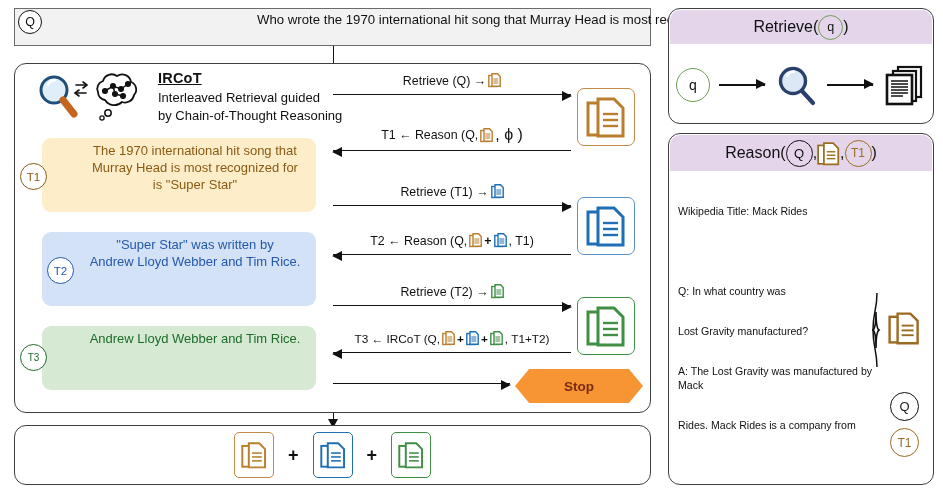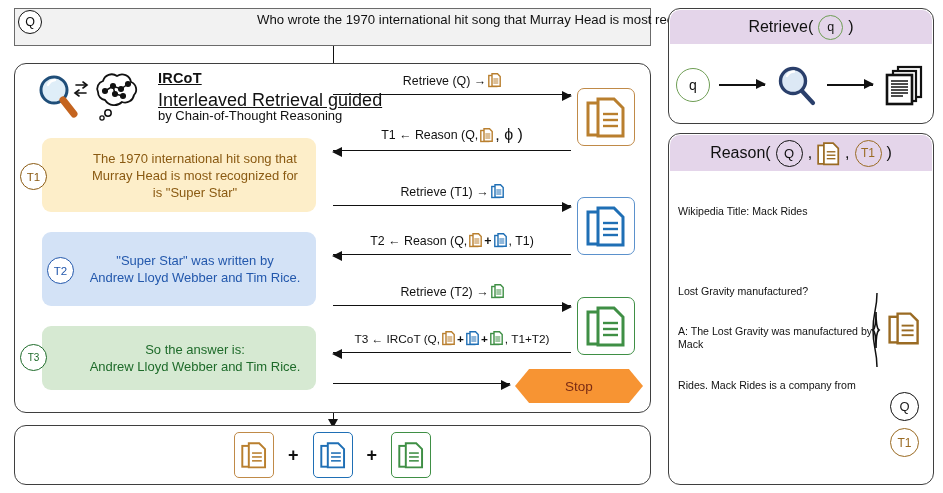--- a/index.html
+++ b/index.html
@@ -34,27 +34,27 @@
   }
   #q-circle{left:18px;top:10px;width:24px;height:24px;border:1.8px solid #111;color:#111;}
 
   
   #main-panel{left:14px;top:63px;width:637px;height:350px;}
 
   
   #ircot-logo{left:36px;top:70px;width:112px;height:56px;}
   #ircot-title{position:absolute;left:158px;top:70px;font-size:14.5px;font-weight:bold;
     text-decoration:underline;color:#111;letter-spacing:.2px;}
-  #ircot-sub1{position:absolute;left:158px;top:90px;font-size:18px;color:#111;text-decoration:underline;}
+  #ircot-sub1{position:absolute;left:158px;top:90px;font-size:13px;color:#111;}
   #ircot-sub2{position:absolute;left:158px;top:108px;font-size:13px;color:#111;}
 
   
   .tbox{
     position:absolute;border-radius:9px;box-sizing:border-box;
-    display:flex;align-items:center;justify-content:center;text-align:center;
+    display:flex;justify-content:center;text-align:center;
     font-size:13px;line-height:17px;padding:4px 14px 4px 46px;
   }
   #tbox1{left:42px;top:138px;width:274px;height:74px;background:#fdeec9;color:#8a5a12;}
   #tbox2{left:42px;top:232px;width:274px;height:74px;background:#d3e2f6;color:#2358ac;}
   #tbox3{left:42px;top:326px;width:274px;height:64px;background:#d6e9d2;color:#1e6b2a;}
 
   #t1-circle{left:20px;top:163px;width:27px;height:27px;border:1.8px solid #8a5a12;color:#8a5a12;font-size:11.5px;}
   #t2-circle{left:20px;top:257px;width:27px;height:27px;border:1.8px solid #2358ac;color:#2358ac;font-size:11.5px;margin-left:27px;}
   #t3-circle{left:20px;top:344px;width:27px;height:27px;border:1.8px solid #1e6b2a;color:#1e6b2a;font-size:10px;}
 
@@ -77,21 +77,21 @@
     display:flex;align-items:center;justify-content:center;background:#fff;
   }
   #docbox1{left:577px;top:88px;border:1.5px solid #c08a48;}
   #docbox2{left:577px;top:197px;border:1.5px solid #5b91cc;}
   #docbox3{left:577px;top:297px;border:1.5px solid #3f8f45;}
 
   
   #stop-shape{
     position:absolute;left:515px;top:369px;width:128px;height:34px;background:#f79433;
     clip-path:polygon(0% 50%, 11% 0%, 89% 0%, 100% 50%, 89% 100%, 11% 100%);
-    display:flex;align-items:center;justify-content:center;
+    display:flex;align-items:center;justify-content:center;font-weight:bold;
   }
   #stop-label{font-size:13.5px;color:#7a2b14;}
 
   
   .vline{position:absolute;border-left:1.6px solid #111;}
 
   
   #bottom-panel{left:14px;top:425px;width:637px;height:60px;}
   #bottom-row{position:absolute;left:0;top:425px;width:637px;height:60px;
     display:flex;align-items:center;justify-content:center;gap:14px;}
@@ -99,21 +99,21 @@
     width:40px;height:46px;border-radius:5px;box-sizing:border-box;
     display:flex;align-items:center;justify-content:center;background:#fff;
   }
   .plus{font-size:18px;font-weight:bold;color:#111;}
 
   
   #retrieve-panel{left:668px;top:8px;width:266px;height:116px;}
   #reason-panel{left:668px;top:133px;width:266px;height:352px;}
   .lav-header{
     position:absolute;left:1px;right:1px;top:1px;height:34px;background:#e4d5ea;
-    display:flex;align-items:center;justify-content:center;gap:5px;
+    display:flex;align-items:center;justify-content:center;
     font-size:16px;color:#111;border-radius:10px 10px 0 0;
   }
   #reason-panel .lav-header{height:36px;}
   .hdr-circ{
     display:inline-flex;align-items:center;justify-content:center;
     border-radius:50%;box-sizing:border-box;background:transparent;
   }
   .q-small{width:25px;height:25px;border:1.6px solid #6f9e55;color:#111;font-size:12.5px;}
   .q-blk{width:27px;height:27px;border:1.8px solid #111;color:#111;font-size:13px;}
   .t1-brn{width:27px;height:27px;border:1.7px solid #9a6b23;color:#9a6b23;font-size:12px;}
@@ -190,21 +190,20 @@
 <div class="tbox" id="tbox2">
   <div>
     <div>"Super Star" was written by</div>
     <div>Andrew Lloyd Webber and Tim Rice.</div>
   </div>
 </div>
 <div class="circ" id="t2-circle">T2</div>
 
 <div class="tbox" id="tbox3">
   <div>
-    <div>So the answer is:</div>
     <div>Andrew Lloyd Webber and Tim Rice.</div>
   </div>
 </div>
 <div class="circ" id="t3-circle">T3</div>
 
 <div class="arrow-row" style="left:333px;top:69px;width:238px;">
   <div class="arrow-label">
     <span>Retrieve (Q) →</span>
     <svg width="13" height="15" viewBox="0 0 13 15">
       <rect x="0.8" y="2.5" width="8" height="11" fill="#fff" stroke="#b97f2e" stroke-width="1.4"></rect>
@@ -478,20 +477,21 @@
     </svg>
     <span>,</span>
     <span class="hdr-circ t1-brn">T1</span>
     <span>)</span>
   </div>
 </div>
 
 <div id="reason-body">
   <div>Wikipedia Title: Mack Rides</div>
   <div style="height:13px;"></div>
+  <div>Q: In what country was</div>
   <div>Lost Gravity manufactured?</div>
   <div>A: The Lost Gravity was manufactured by Mack</div>
   <div>Rides. Mack Rides is a company from</div>
   
   
   
   
   
   
   

